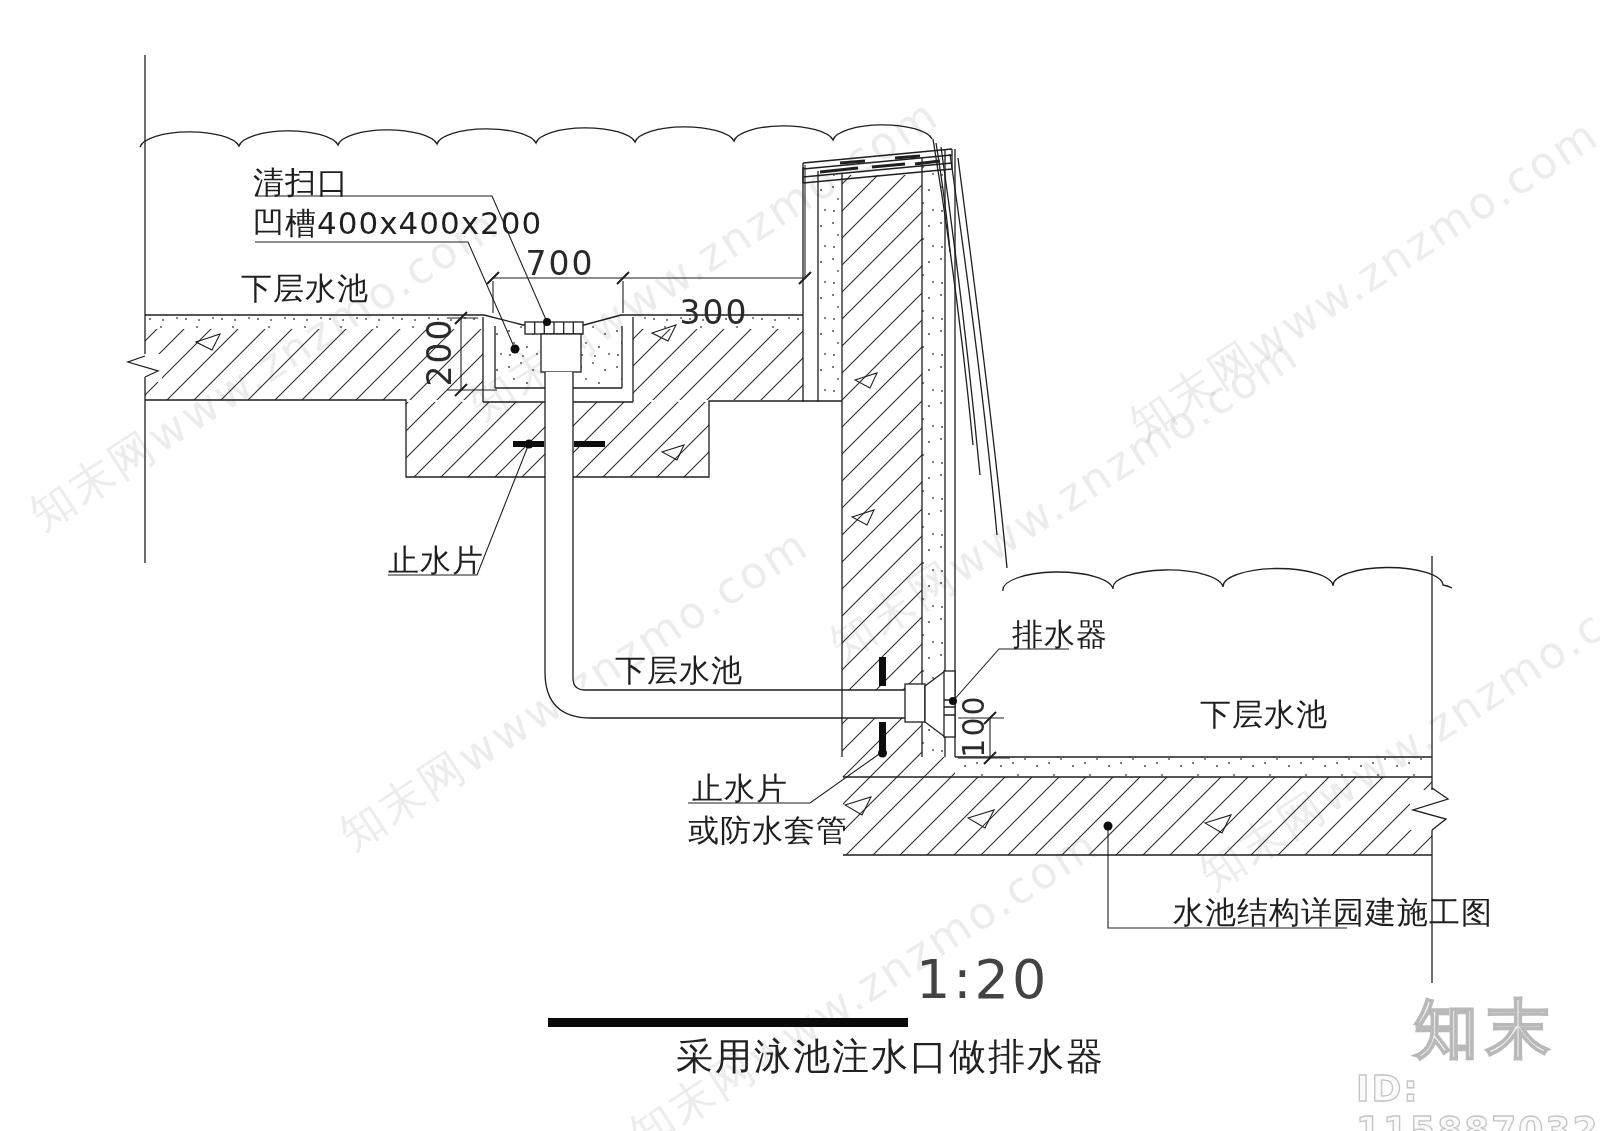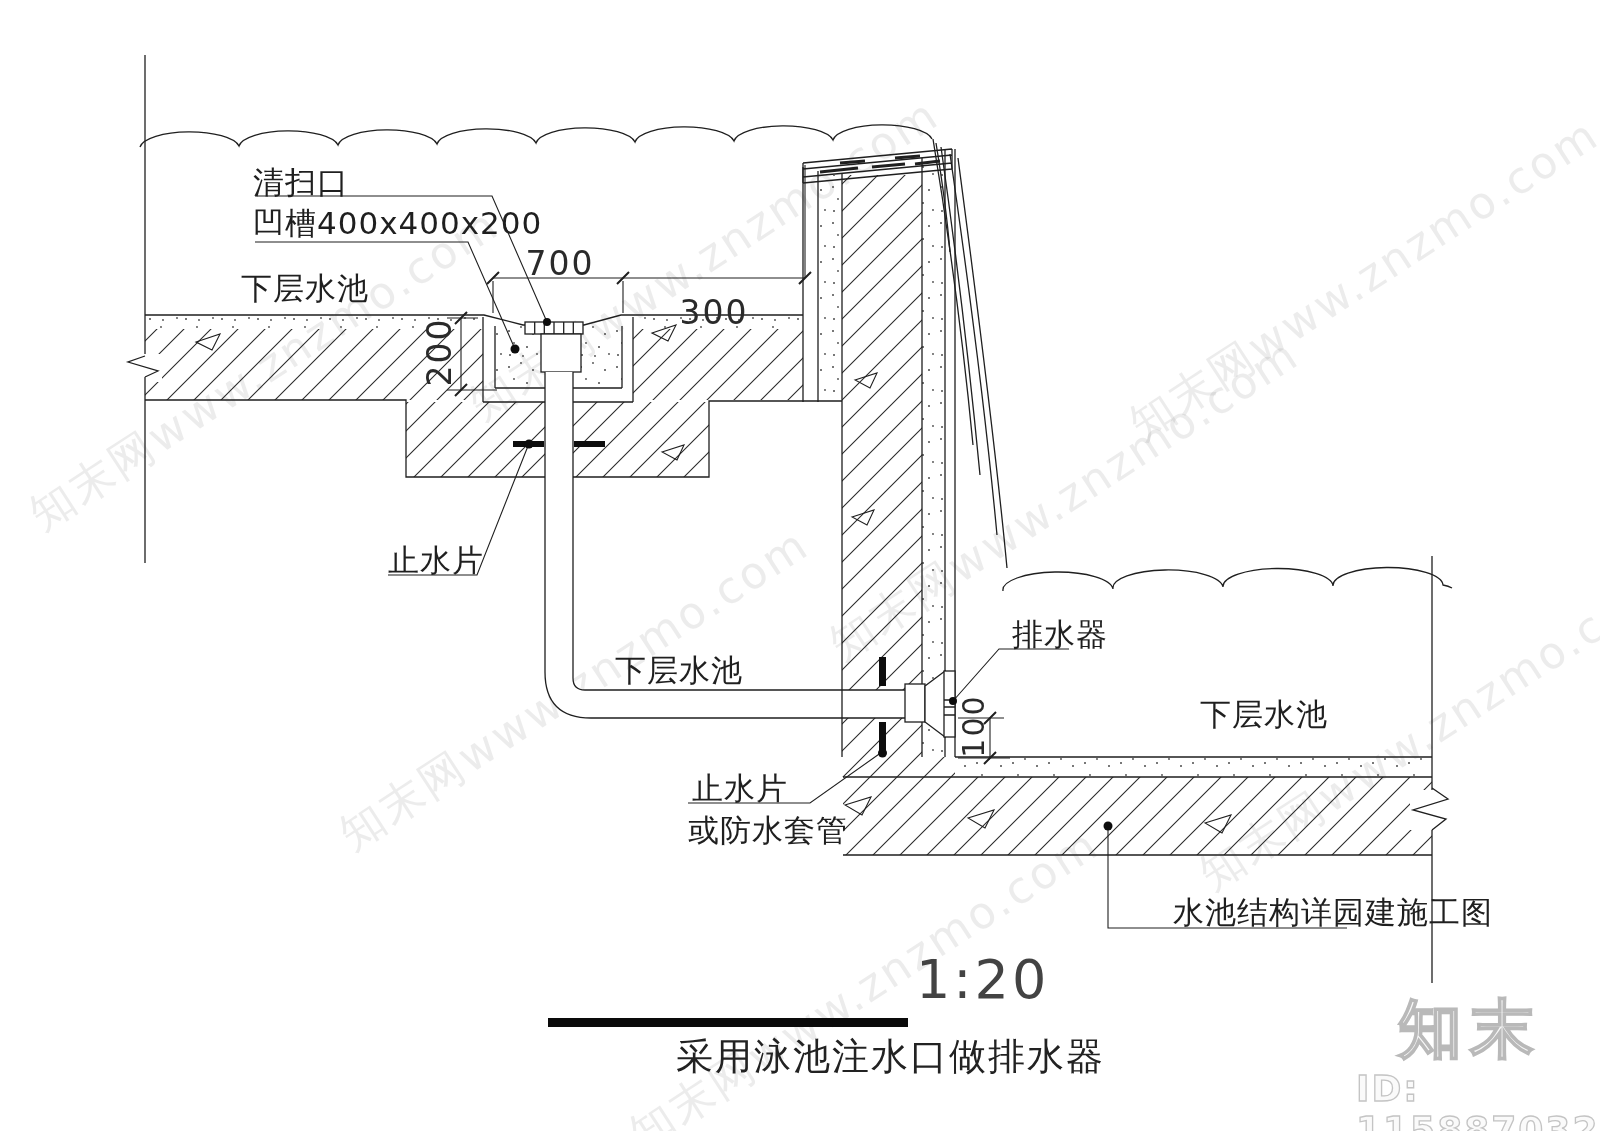--- a/index.html
+++ b/index.html
@@ -13,21 +13,21 @@
   .cn{font-size:31px;}
   .dim{font-size:33px;text-align:center;letter-spacing:2px;color:#2a2a2a;}
   .rot{transform:rotate(-90deg);transform-origin:0 0;}
   .title-cn{font-size:47px;letter-spacing:6px;color:#151515;}
   .title-scale{font-size:54px;color:#2f2f2f;letter-spacing:3px;opacity:.9;}
   .title-bar{position:absolute;background:#0a0a0a;height:9px;width:360px;}
   .subtitle{font-size:37px;letter-spacing:2px;color:#222;}
   .wm{position:absolute;transform:rotate(-33deg);font-size:44px;letter-spacing:3px;
       color:rgba(130,130,130,0.15);white-space:nowrap;pointer-events:none;}
   .logo-cn{position:absolute;font-size:64px;font-weight:700;color:#f7f7f7;
-      -webkit-text-stroke:1.6px #b9b9b9;letter-spacing:8px;}
+      -webkit-text-stroke:1.6px #b9b9b9;letter-spacing:8px;margin-left:16px;}
   .logo-id{position:absolute;font-size:36px;font-weight:700;color:#fafafa;
       -webkit-text-stroke:1.3px #c4c4c4;letter-spacing:2px;}
 </style>
 </head>
 <body>
 
 <div id="stage">
 
   <div class="wm" style="left:-10px;top:340px;">知末网www.znzmo.com</div>
   <div class="wm" style="left:300px;top:660px;">知末网www.znzmo.com</div>

